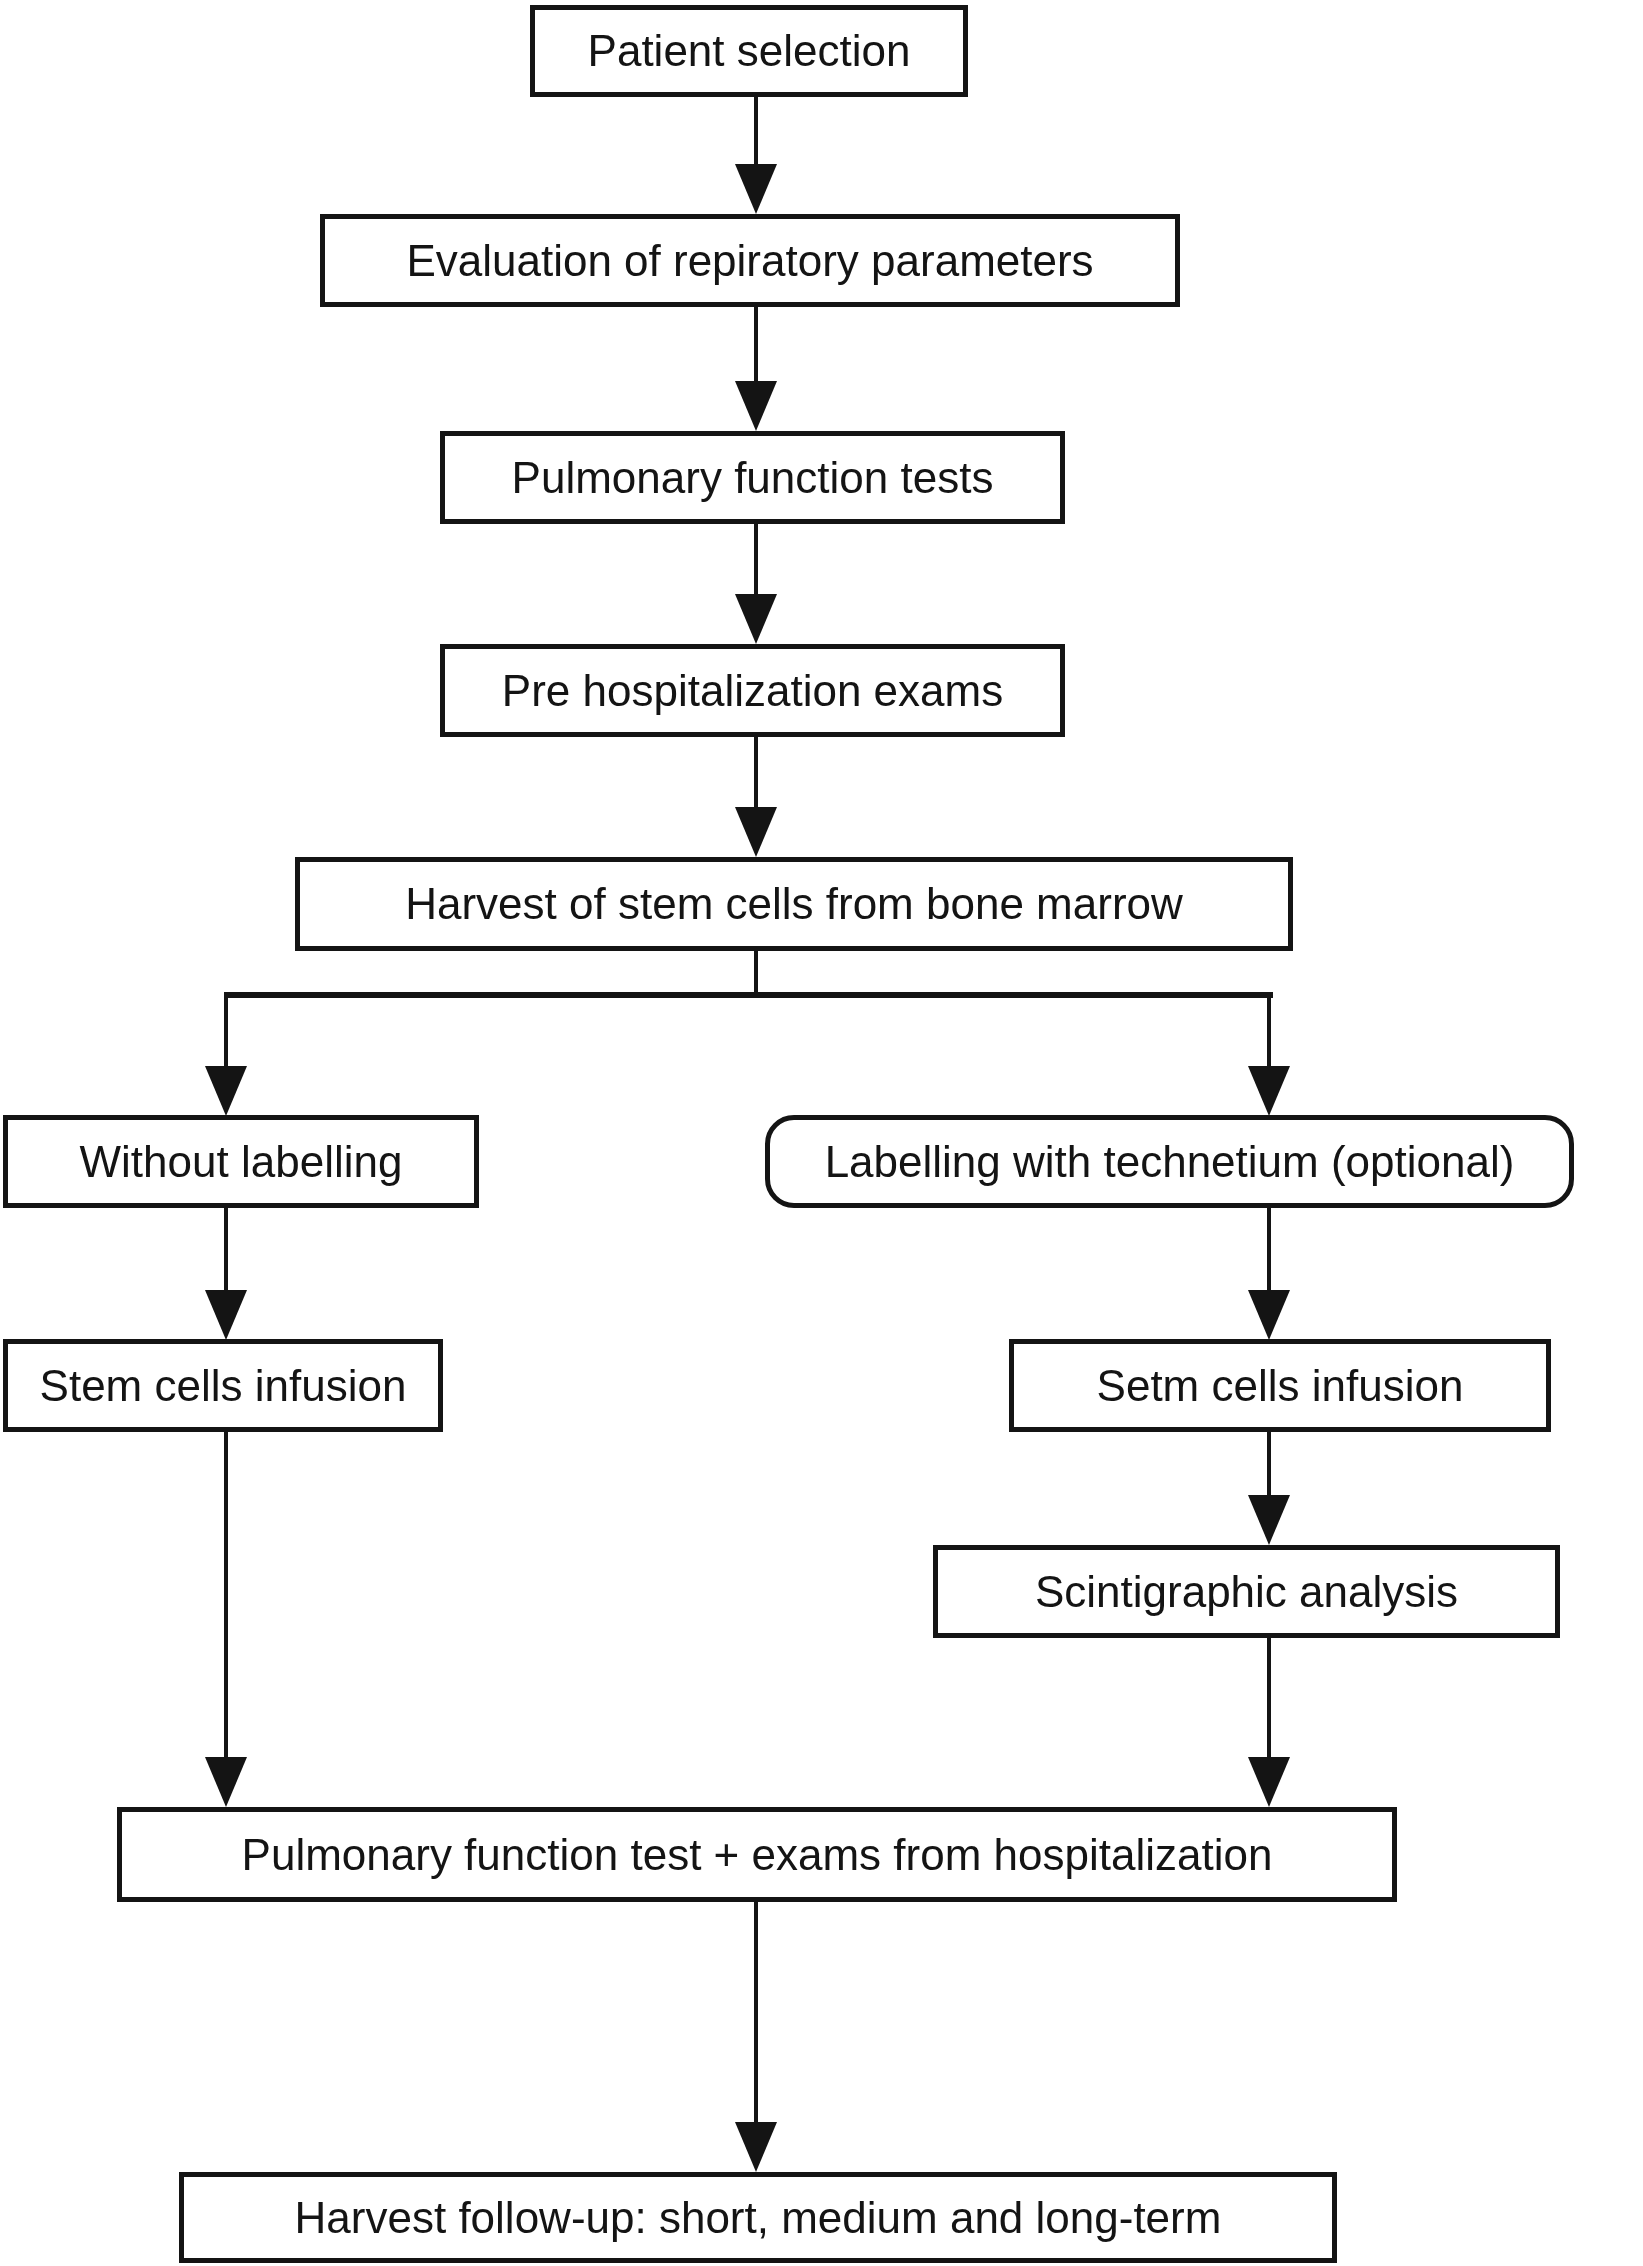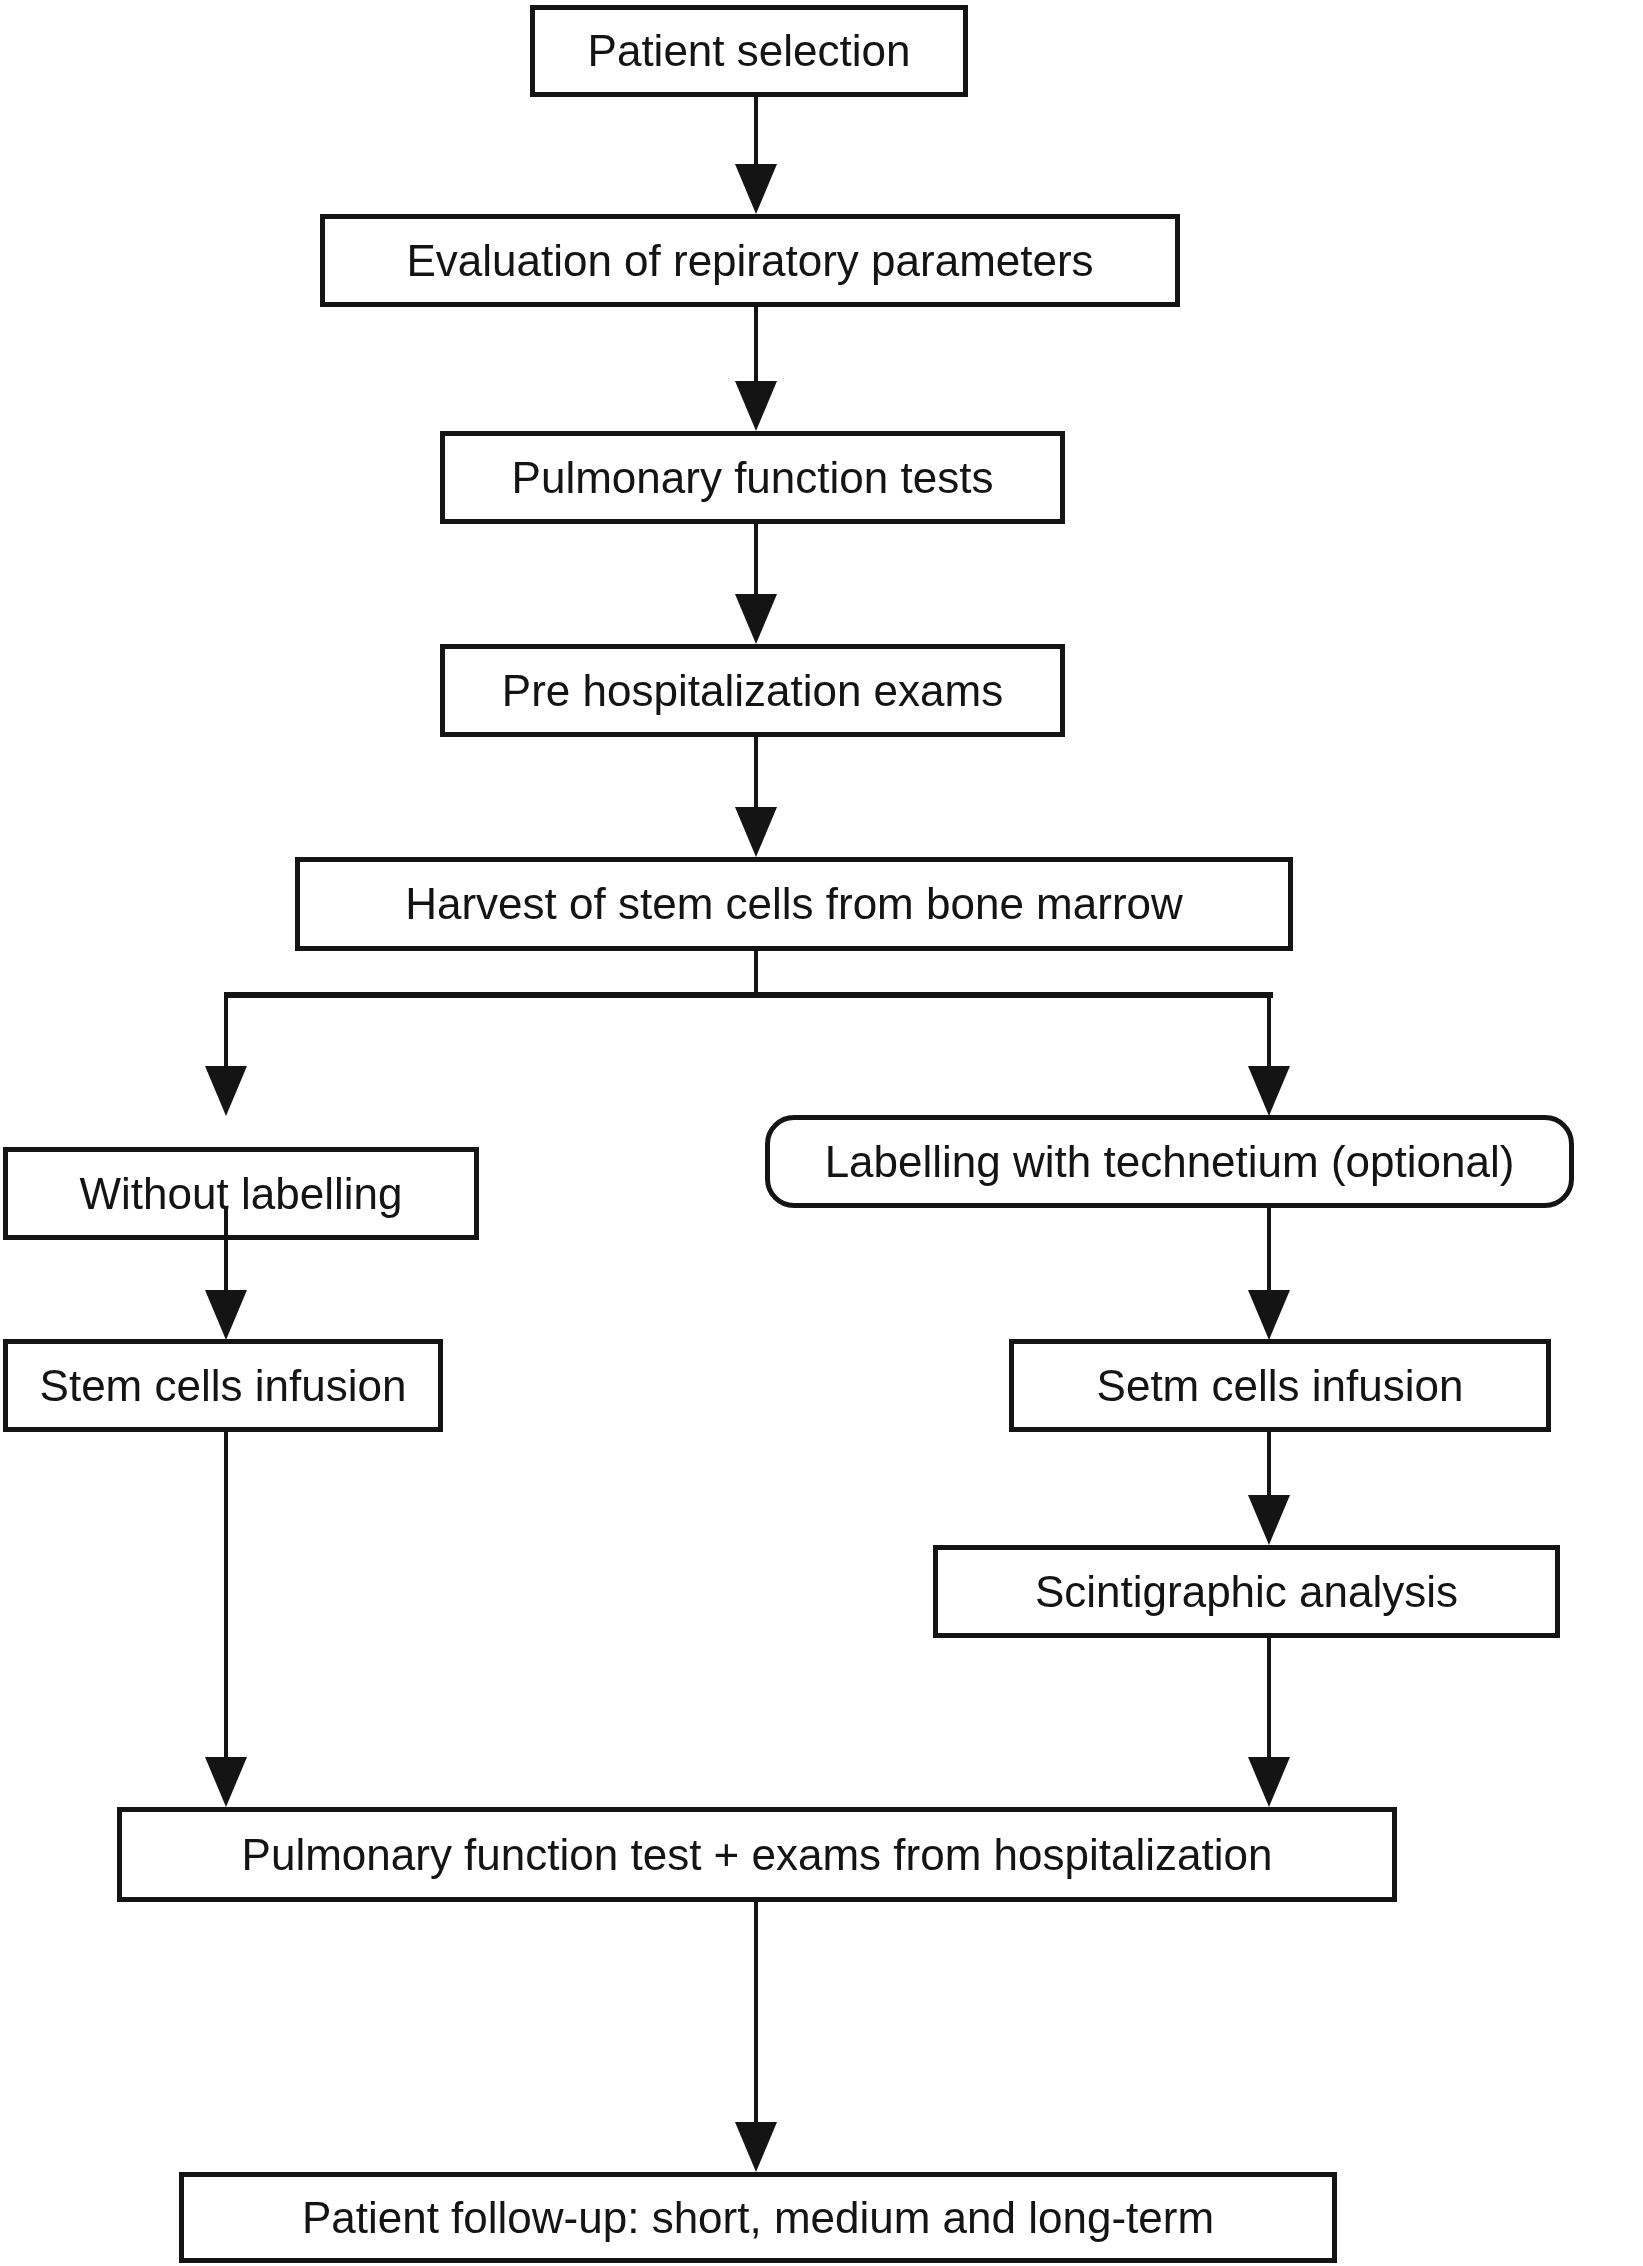--- a/index.html
+++ b/index.html
@@ -56,33 +56,33 @@
   <div class="node" style="left:530px; top:5px; width:438px; height:92px;">Patient selection</div>
 
   <div class="node" style="left:320px; top:214px; width:860px; height:93px;">Evaluation of repiratory parameters</div>
 
   <div class="node" style="left:440px; top:431px; width:625px; height:93px;">Pulmonary function tests</div>
 
   <div class="node" style="left:440px; top:644px; width:625px; height:93px;">Pre hospitalization exams</div>
 
   <div class="node" style="left:295px; top:857px; width:998px; height:94px;">Harvest of stem cells from bone marrow</div>
 
-  <div class="node" style="left:3px; top:1115px; width:476px; height:93px;margin-top:32px;">Without labelling</div>
+  <div class="node" style="left:3px; top:1115px; width:476px; height:93px;">Without labelling</div>
 
   <div class="node" style="left:765px; top:1115px; width:809px; height:93px;border-radius:29px;">Labelling with technetium (optional)</div>
 
   <div class="node" style="left:3px; top:1339px; width:440px; height:93px;">Stem cells infusion</div>
 
   <div class="node" style="left:1009px; top:1339px; width:542px; height:93px;">Setm cells infusion</div>
 
   <div class="node" style="left:933px; top:1545px; width:627px; height:93px;">Scintigraphic analysis</div>
 
   <div class="node" style="left:117px; top:1807px; width:1280px; height:95px;text-align:right;">Pulmonary function test + exams from hospitalization</div>
 
-  <div class="node" style="left:179px; top:2172px; width:1158px; height:91px;">Patient follow-up: short, medium and long-term</div>
+  <div class="node" style="left:179px; top:2172px; width:1158px; height:91px;">Harvest follow-up: short, medium and long-term</div>
 
   <div class="vline" style="left:754px; top:97px; height:70px;"></div>
   <div class="ahead" style="left:735px; top:164px;"></div>
 
   <div class="vline" style="left:754px; top:306px; height:78px;"></div>
   <div class="ahead" style="left:735px; top:381px;"></div>
 
   <div class="vline" style="left:754px; top:523px; height:74px;"></div>
   <div class="ahead" style="left:735px; top:594px;"></div>
 

